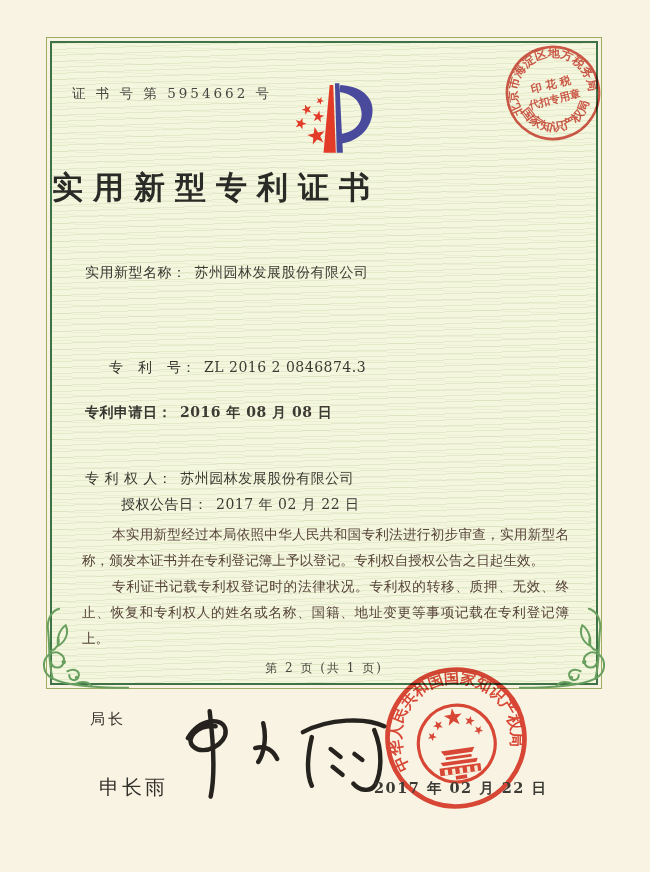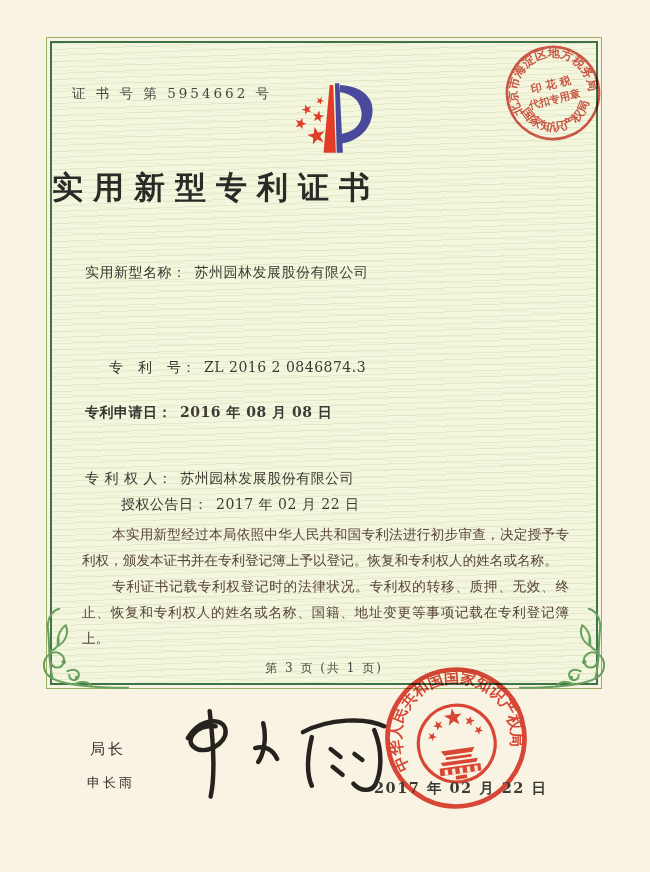--- a/index.html
+++ b/index.html
@@ -49,22 +49,22 @@
   .f0{top:221px;} .f1{top:273px;} .f2{top:316px;margin-left:24px;}
   .f3{top:361px;font-weight:bold;} .f4{top:407px;margin-top:20px;} .f5{top:453px;margin-left:36px;}
 
   .body-text{
     position:absolute;left:30px;right:27px;top:478px;
     font-size:13.6px;line-height:26px;text-align:justify;
     color:#564338;
   }
   .body-text p{margin:0;text-indent:2.2em;}
 
-  .signer-title{position:absolute;left:38px;top:697px;font-size:15px;letter-spacing:3px;color:#33312c;}
-  .signer-name{position:absolute;left:35px;top:731px;font-size:13px;letter-spacing:3px;color:#33312c;}
+  .signer-title{position:absolute;left:38px;top:667px;font-size:15px;letter-spacing:3px;color:#33312c;}
+  .signer-name{position:absolute;left:47px;top:731px;font-size:20px;letter-spacing:3px;color:#33312c;}
 
   .signature{position:absolute;left:118px;top:652px;width:238px;height:112px;}
 
   .page-footer{
     position:absolute;left:0;bottom:6px;width:100%;
     text-align:center;font-size:12px;letter-spacing:2px;color:#49473f;
   }
 
   
   .ornament{position:absolute;width:92px;height:92px;}
@@ -127,21 +127,21 @@
       <span class="label">专利申请日：</span><span class="value">2016 年 08 月 08 日</span>
     </div>
     <div class="field-row f4">
       <span class="label">专 利 权 人：</span><span class="value">苏州园林发展股份有限公司</span>
     </div>
     <div class="field-row f5">
       <span class="label">授权公告日：</span><span class="value">2017 年 02 月 22 日</span>
     </div>
 
     <div class="body-text">
-      <p>本实用新型经过本局依照中华人民共和国专利法进行初步审查，决定授予专利权，颁发本证书并在专利登记簿上予以登记。恢复和专利权人的姓名或名称。</p>
+      <p>本实用新型经过本局依照中华人民共和国专利法进行初步审查，实用新型名称，颁发本证书并在专利登记簿上予以登记。专利权自授权公告之日起生效。</p>
       <p>专利证书记载专利权登记时的法律状况。专利权的转移、质押、无效、终止、恢复和专利权人的姓名或名称、国籍、地址变更等事项记载在专利登记簿上。</p>
     </div>
 
     <div class="signer-title">局长</div>
     <div class="signer-name">申长雨</div>
 
     <svg class="signature" viewBox="0 0 240 110">
       <g fill="none" stroke="#26221e" stroke-width="4.5" stroke-linecap="round" stroke-linejoin="round">
         <path d="M18,42 C30,22 54,20 56,34 C58,48 34,60 24,51 C14,43 28,28 46,30"></path>
         <path d="M40,15 C43,40 46,78 41,101"></path>
@@ -149,21 +149,21 @@
         <path d="M86,52 C96,49 104,54 108,63"></path>
         <path d="M134,36 C160,22 198,21 216,30"></path>
         <path d="M143,41 C138,62 138,79 143,90"></path>
         <path d="M206,34 C215,56 213,77 207,89 C202,97 191,95 185,88"></path>
         <path d="M162,53 l10,8"></path>
         <path d="M164,71 l10,8"></path>
         <path d="M186,58 l8,6"></path>
       </g>
     </svg>
 
-    <div class="page-footer">第 3 页 (共 1 页)</div>
+    <div class="page-footer">第 2 页 (共 1 页)</div>
 
     <svg class="ornament left" viewBox="0 0 100 100">
       <g fill="none" stroke="#69a05f" stroke-width="2.2" stroke-linecap="round">
         <path d="M98,90 C62,90 32,88 16,80 C4,74 4,60 12,54 C20,48 30,54 28,62 C26,70 16,70 14,62"></path>
         <path d="M16,80 C11,62 13,46 11,28 C9,16 15,6 23,4"></path>
         <path d="M32,72 C40,68 46,72 44,78 C42,84 34,82 34,76"></path>
         <path d="M22,44 C30,40 34,30 30,22 C24,26 20,36 22,44 Z"></path>
         <path d="M40,86 C48,82 56,84 58,88"></path>
         <path d="M14,50 C20,48 24,42 22,36"></path>
       </g>

